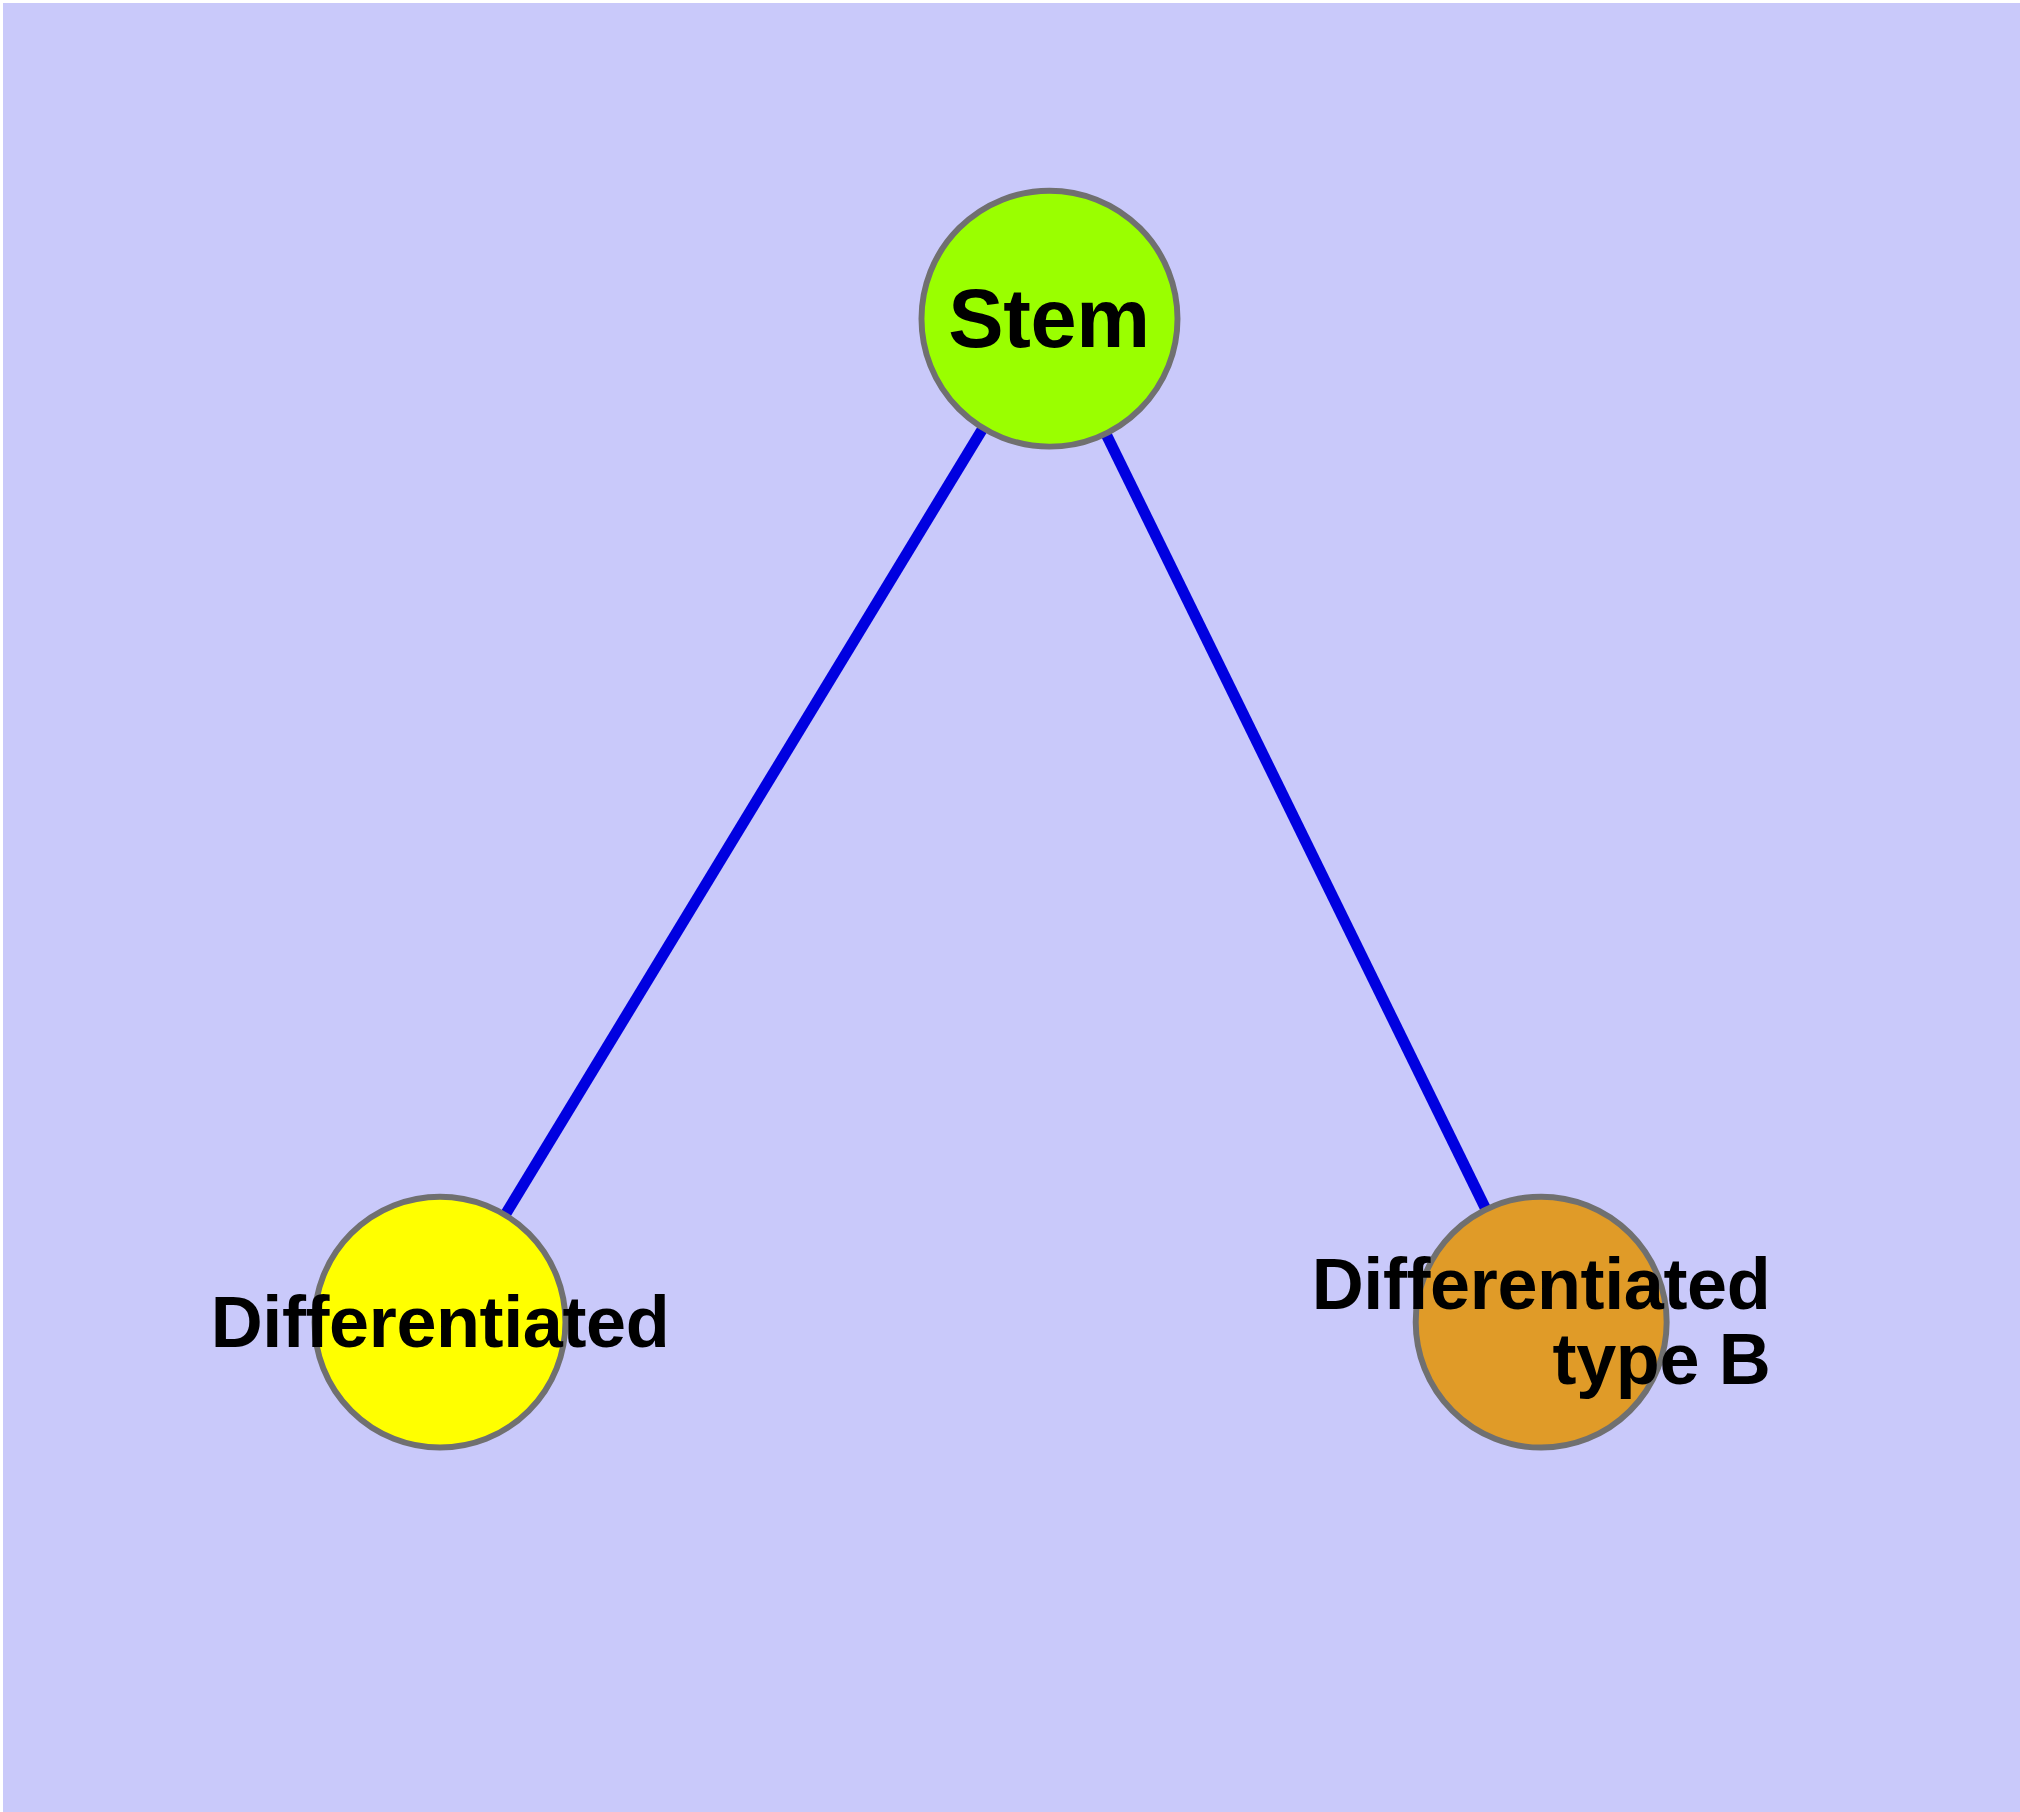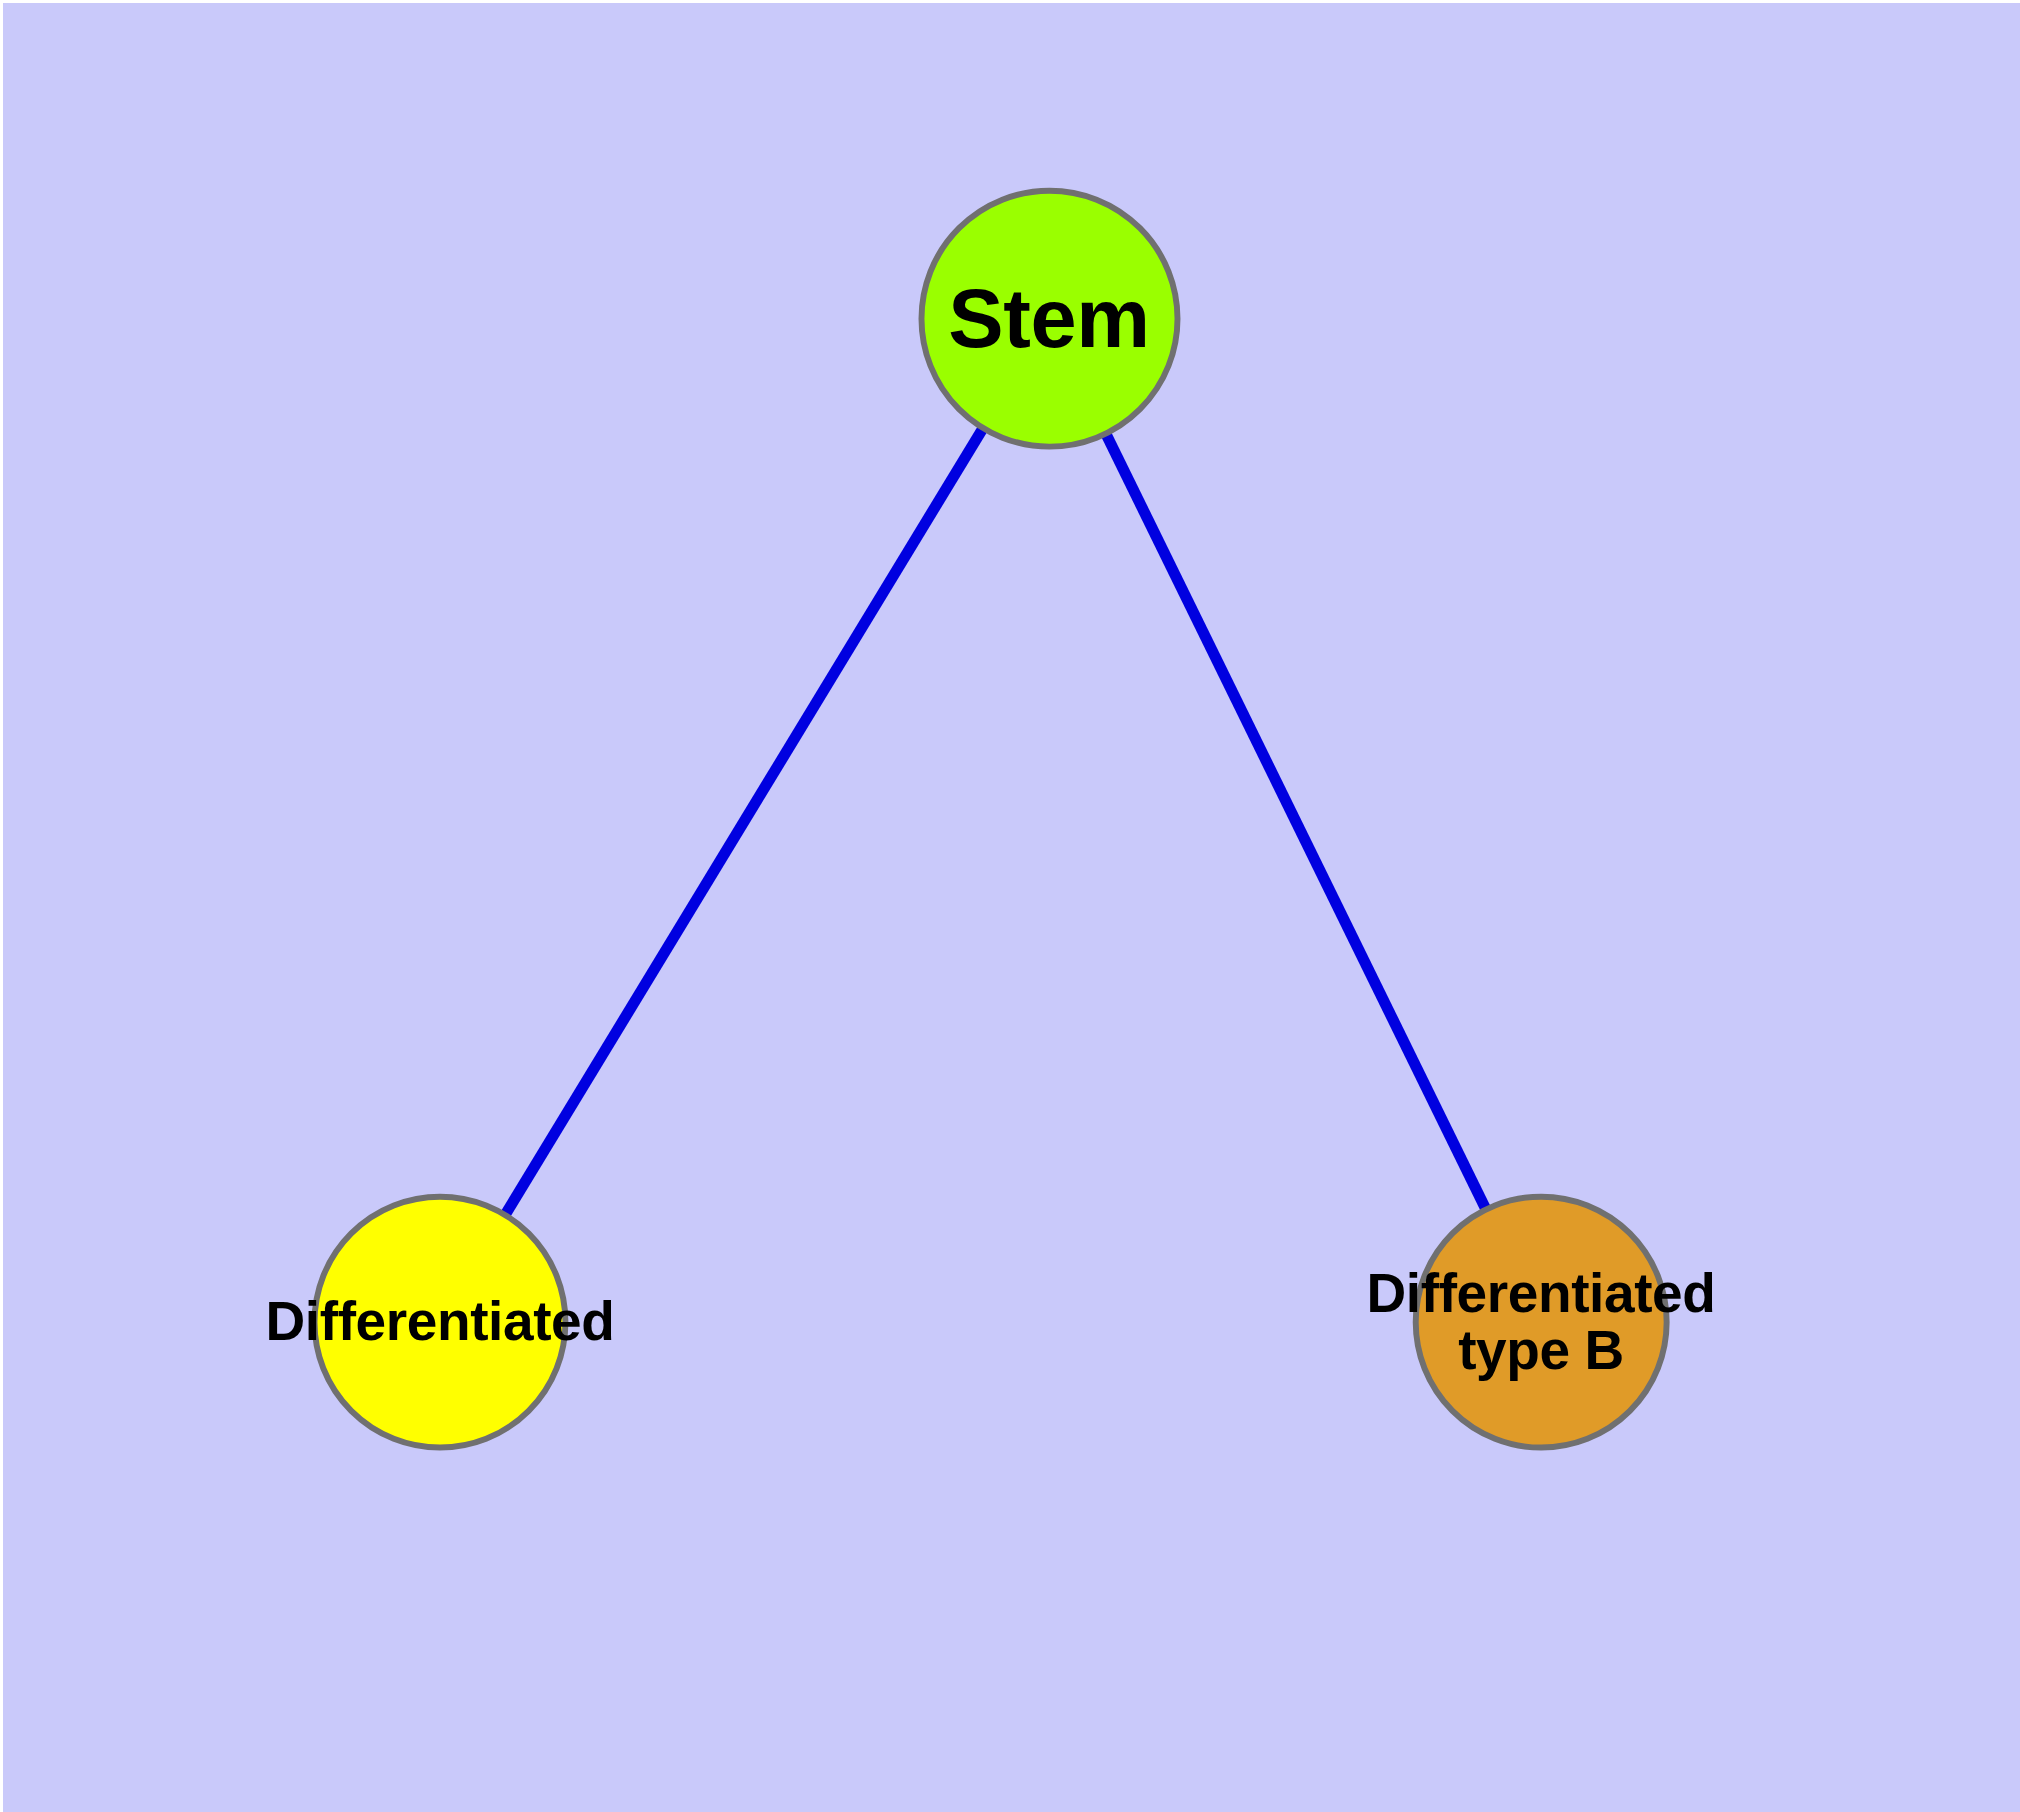--- a/index.html
+++ b/index.html
@@ -29,30 +29,30 @@
     left: 0;
     top: 0;
     width: 2021px;
     height: 1812px;
     overflow: visible;
   }
   .node-label {
     position: absolute;
     transform: translate(-50%, -50%);
     white-space: nowrap;
-    text-align: center;
+    text-align: right;
     color: #000000;
     font-weight: bold;
     font-family: "Liberation Sans", "DejaVu Sans", sans-serif;
     line-height: 1.04;
     letter-spacing: -0.4px;
     pointer-events: none;
   }
   .label-stem { font-size: 83px; }
-  .label-leaf { font-size: 55px; }
+  .label-leaf { font-size: 72px; }
 </style>
 </head>
 <body>
 
 <div id="canvas" style="width: 2021px; height: 1812px; background: rgb(255, 255, 255);">
 
   <div id="plot-area" style="background: rgb(201, 201, 250);"></div>
 
   <svg class="graph-svg" viewBox="0 0 2384 2138" preserveAspectRatio="none">
 

